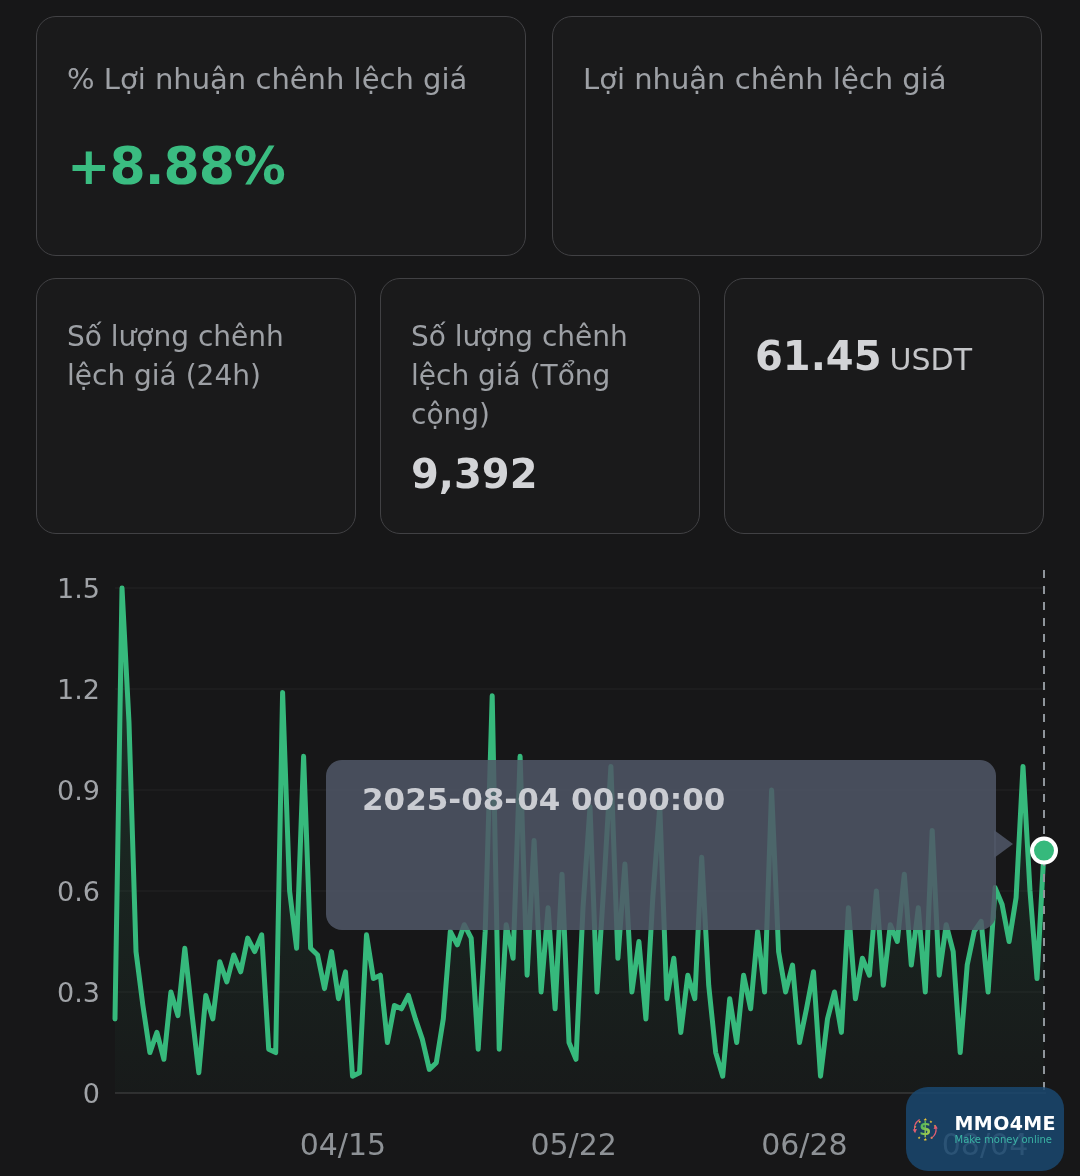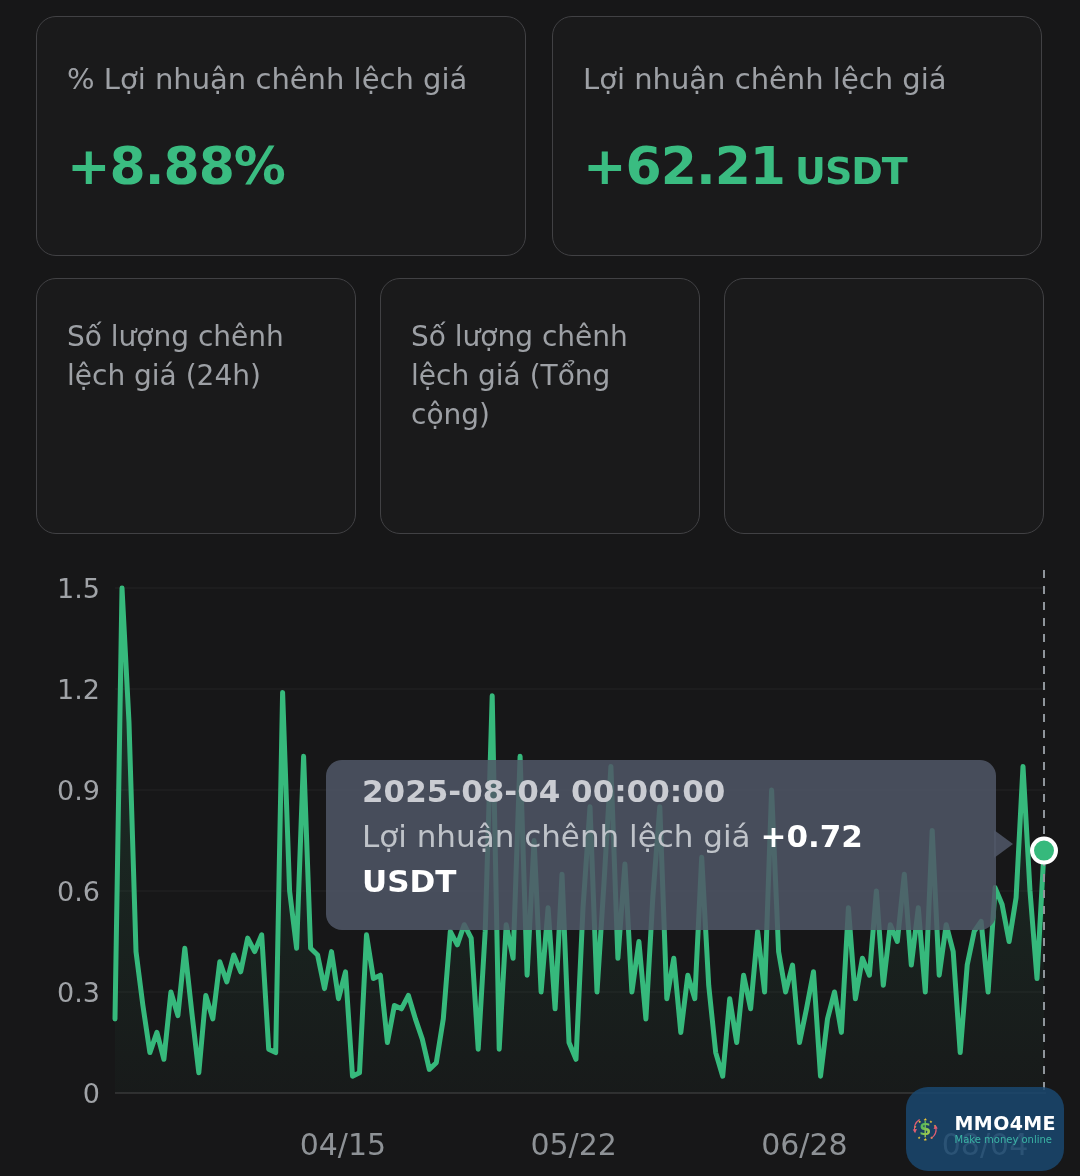--- a/index.html
+++ b/index.html
@@ -27,21 +27,21 @@
   .unit-md{font-size:30px;font-weight:500;color:#c4c5c8;margin-left:8px;}
 
   .chart{position:relative;width:1080px;height:620px;margin-top:22px;}
   .chart svg.plot{position:absolute;left:0;top:0;}
   .ytick{font-size:27px;fill:#a0a3a7;font-family:"DejaVu Sans","Liberation Sans",sans-serif;}
   .xtick{font-size:30px;fill:#8e9296;font-family:"DejaVu Sans","Liberation Sans",sans-serif;}
 
   .tooltip{
     position:absolute;left:326px;top:204px;width:670px;height:170px;
     box-sizing:border-box;background:rgba(80,87,103,0.85);border-radius:16px;
-    padding:9px 36px;font-size:31px;line-height:45px;color:#bfc3c9;
+    padding:17px 36px;font-size:31px;line-height:45px;color:#bfc3c9;
   }
   .tt-date{color:#caccd2;font-weight:600;}
   .tt-line b{color:#ffffff;font-weight:bold;}
   .tt-arrow{
     position:absolute;right:-17px;top:70px;width:0;height:0;
     border-top:14px solid transparent;border-bottom:14px solid transparent;
     border-left:19px solid rgba(80,87,103,0.88);
   }
 
   .watermark{
@@ -58,32 +58,33 @@
 
 <div>
 
   <div class="row row1">
     <section class="card">
       <div class="card-label">% Lợi nhuận chênh lệch giá</div>
       <div class="card-value lg green">+8.88%</div>
     </section>
     <section class="card">
       <div class="card-label">Lợi nhuận chênh lệch giá</div>
-      <div class="card-value lg green"><span>+62.21</span><span class="unit-lg">USDT</span></div>
     </section>
   </div>
 
   <div class="row row2">
     <section class="card">
       <div class="card-label">Số lượng chênh lệch giá (24h)</div>
     </section>
     <section class="card">
       <div class="card-label">Số lượng chênh lệch giá (Tổng cộng)</div>
+      <div class="card-value md">9,392</div>
     </section>
     <section class="card">
+      <div class="card-value md"><span>61.45</span><span class="unit-md">USDT</span></div>
     </section>
   </div>
 
   <div class="chart">
     <svg id="chart-svg" class="plot" width="1080" height="620" viewBox="0 556 1080 620">
       <defs>
         <linearGradient id="areaGrad" x1="0" y1="0" x2="0" y2="1">
           <stop offset="0%" stop-color="rgba(54,185,124,0.22)"></stop>
           <stop offset="45%" stop-color="rgba(54,185,124,0.10)"></stop>
           <stop offset="100%" stop-color="rgba(54,185,124,0.02)"></stop>
@@ -106,21 +107,20 @@
         <text x="804.4109" y="1155" text-anchor="middle" class="xtick">06/28</text>
         <text x="985" y="1155" text-anchor="middle" class="xtick">08/04</text>
         <polygon points="115.0,1018.9 122.0,588.0 129.0,722.7 136.0,951.6 142.9,1005.5 149.9,1052.6 156.9,1032.4 163.9,1059.3 170.9,992.0 177.9,1015.6 184.8,948.2 191.8,1012.2 198.8,1072.8 205.8,995.4 212.8,1018.9 219.8,961.7 226.8,981.9 233.7,955.0 240.7,971.8 247.7,938.1 254.7,951.6 261.7,934.8 268.7,1049.2 275.7,1052.6 282.6,692.4 289.6,891.0 296.6,948.2 303.6,756.3 310.6,948.2 317.6,955.0 324.5,988.6 331.5,951.6 338.5,998.7 345.5,971.8 352.5,1076.2 359.5,1072.8 366.5,934.8 373.4,978.5 380.4,975.2 387.4,1042.5 394.4,1005.5 401.4,1008.8 408.4,995.4 415.4,1018.9 422.3,1039.1 429.3,1069.4 436.3,1062.7 443.3,1018.9 450.3,931.4 457.3,944.9 464.2,924.7 471.2,938.1 478.2,1049.2 485.2,931.4 492.2,695.7 499.2,1049.2 506.2,924.7 513.1,958.3 520.1,756.3 527.1,975.2 534.1,840.5 541.1,992.0 548.1,907.8 555.1,1008.8 562.0,874.2 569.0,1042.5 576.0,1059.3 583.0,907.8 590.0,806.8 597.0,992.0 603.9,884.3 610.9,766.4 617.9,958.3 624.9,864.1 631.9,992.0 638.9,941.5 645.9,1018.9 652.8,897.7 659.8,806.8 666.8,998.7 673.8,958.3 680.8,1032.4 687.8,975.2 694.8,998.7 701.7,857.3 708.7,985.3 715.7,1052.6 722.7,1076.2 729.7,998.7 736.7,1042.5 743.6,975.2 750.6,1008.8 757.6,931.4 764.6,992.0 771.6,790.0 778.6,951.6 785.6,992.0 792.5,965.1 799.5,1042.5 806.5,1008.8 813.5,971.8 820.5,1076.2 827.5,1018.9 834.5,992.0 841.4,1032.4 848.4,907.8 855.4,998.7 862.4,958.3 869.4,975.2 876.4,891.0 883.3,985.3 890.3,924.7 897.3,941.5 904.3,874.2 911.3,965.1 918.3,907.8 925.3,992.0 932.2,830.4 939.2,975.2 946.2,924.7 953.2,951.6 960.2,1052.6 967.2,965.1 974.2,931.4 981.1,921.3 988.1,992.0 995.1,887.6 1002.1,904.5 1009.1,941.5 1016.1,897.7 1023.0,766.4 1030.0,891.0 1037.0,978.5 1044.0,850.6 1044,1093 115,1093" fill="url(#areaGrad)"></polygon>
         <polyline points="115.0,1018.9 122.0,588.0 129.0,722.7 136.0,951.6 142.9,1005.5 149.9,1052.6 156.9,1032.4 163.9,1059.3 170.9,992.0 177.9,1015.6 184.8,948.2 191.8,1012.2 198.8,1072.8 205.8,995.4 212.8,1018.9 219.8,961.7 226.8,981.9 233.7,955.0 240.7,971.8 247.7,938.1 254.7,951.6 261.7,934.8 268.7,1049.2 275.7,1052.6 282.6,692.4 289.6,891.0 296.6,948.2 303.6,756.3 310.6,948.2 317.6,955.0 324.5,988.6 331.5,951.6 338.5,998.7 345.5,971.8 352.5,1076.2 359.5,1072.8 366.5,934.8 373.4,978.5 380.4,975.2 387.4,1042.5 394.4,1005.5 401.4,1008.8 408.4,995.4 415.4,1018.9 422.3,1039.1 429.3,1069.4 436.3,1062.7 443.3,1018.9 450.3,931.4 457.3,944.9 464.2,924.7 471.2,938.1 478.2,1049.2 485.2,931.4 492.2,695.7 499.2,1049.2 506.2,924.7 513.1,958.3 520.1,756.3 527.1,975.2 534.1,840.5 541.1,992.0 548.1,907.8 555.1,1008.8 562.0,874.2 569.0,1042.5 576.0,1059.3 583.0,907.8 590.0,806.8 597.0,992.0 603.9,884.3 610.9,766.4 617.9,958.3 624.9,864.1 631.9,992.0 638.9,941.5 645.9,1018.9 652.8,897.7 659.8,806.8 666.8,998.7 673.8,958.3 680.8,1032.4 687.8,975.2 694.8,998.7 701.7,857.3 708.7,985.3 715.7,1052.6 722.7,1076.2 729.7,998.7 736.7,1042.5 743.6,975.2 750.6,1008.8 757.6,931.4 764.6,992.0 771.6,790.0 778.6,951.6 785.6,992.0 792.5,965.1 799.5,1042.5 806.5,1008.8 813.5,971.8 820.5,1076.2 827.5,1018.9 834.5,992.0 841.4,1032.4 848.4,907.8 855.4,998.7 862.4,958.3 869.4,975.2 876.4,891.0 883.3,985.3 890.3,924.7 897.3,941.5 904.3,874.2 911.3,965.1 918.3,907.8 925.3,992.0 932.2,830.4 939.2,975.2 946.2,924.7 953.2,951.6 960.2,1052.6 967.2,965.1 974.2,931.4 981.1,921.3 988.1,992.0 995.1,887.6 1002.1,904.5 1009.1,941.5 1016.1,897.7 1023.0,766.4 1030.0,891.0 1037.0,978.5 1044.0,850.6" fill="none" stroke="#36b97c" stroke-width="5" stroke-linejoin="round" stroke-linecap="round"></polyline>
         <line x1="1044.0" y1="570" x2="1044.0" y2="1093" stroke="#8f959b" stroke-width="2" stroke-dasharray="8 8"></line>
         <circle cx="1044.0" cy="850.6" r="12" fill="#36b97c" stroke="#ffffff" stroke-width="4"></circle>
       </svg>
 
     <div class="tooltip">
       <div class="tt-date">2025-08-04 00:00:00</div>
-      <div class="tt-line"><span>Lợi nhuận chênh lệch giá</span> <b>+0.72 USDT</b></div>
       <div class="tt-arrow"></div>
     </div>
 
     <div class="watermark">
       <svg width="66" height="66" viewBox="-33 -33 66 66">
         <defs>
           <linearGradient id="dollarGrad" x1="0" y1="0" x2="1" y2="1">
             <stop offset="0%" stop-color="#2fae5f"></stop>
             <stop offset="100%" stop-color="#c9d44a"></stop>
           </linearGradient>

